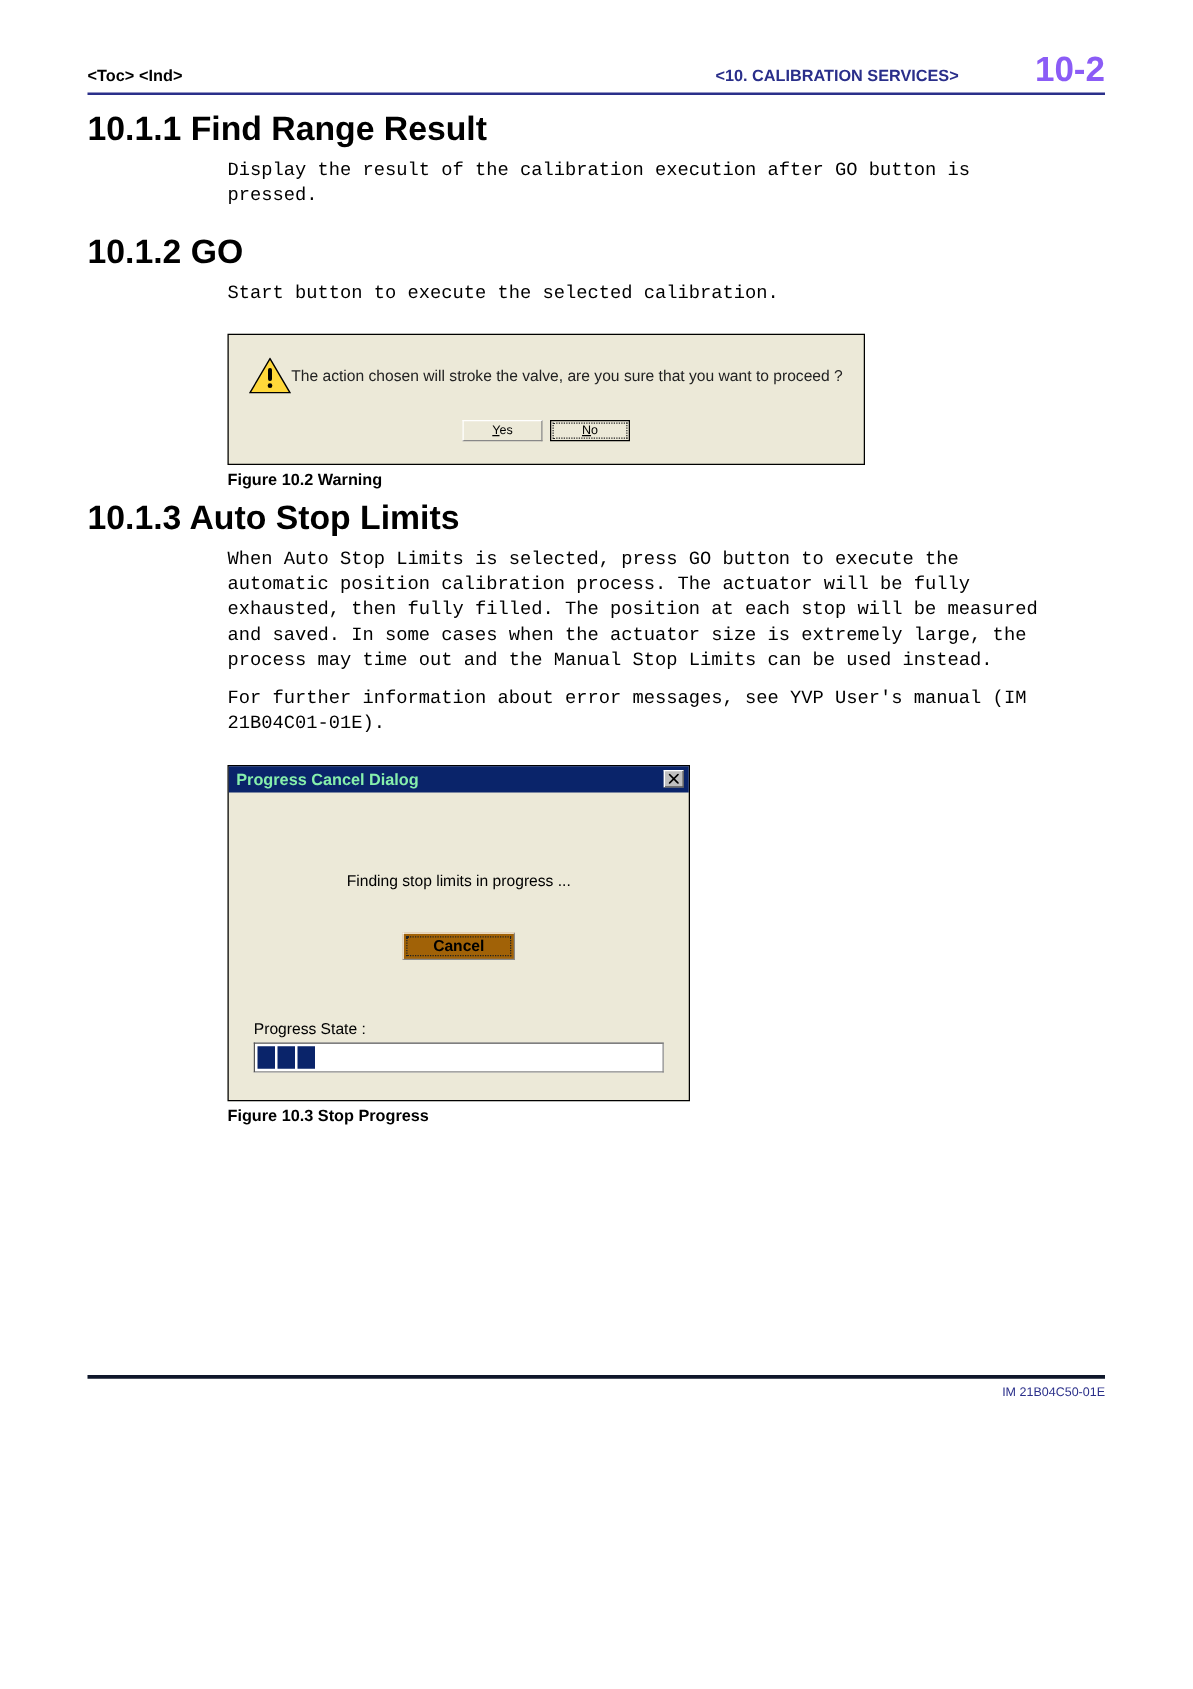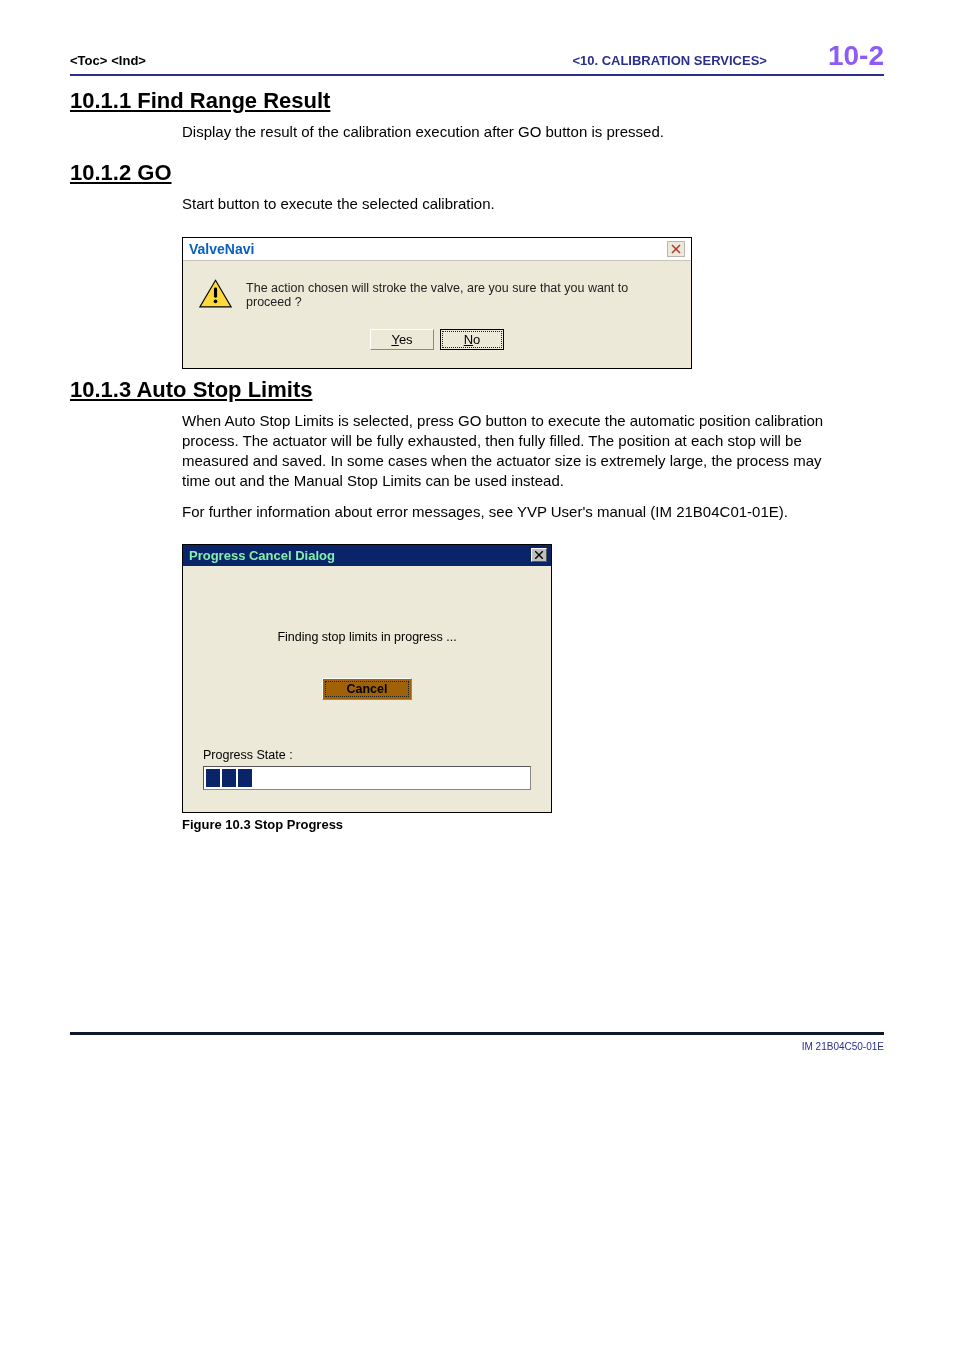--- a/index.html
+++ b/index.html
@@ -35,31 +35,31 @@
     color: #2a2f8a;
     font-weight: bold;
     font-size: 13px;
   }
   .header-right .page-num {
     color: #8b5cf6;
     font-weight: bold;
     font-size: 28px;
   }
   h2.section-title {
-    font-size: 22px;
+    font-size: 27px;
     font-weight: bold;
     margin-top: 8px;
     margin-bottom: 8px;
-    text-decoration: underline;
   }
   .body-text {
     margin-left: 112px;
     margin-right: 40px;
     font-size: 15px;
     line-height: 1.35;
+    font-family: Liberation Mono, monospace;
   }
   .para { margin-bottom: 10px; }
   .figure-wrap {
     margin-left: 112px;
     margin-top: 22px;
   }
   .figure-caption {
     font-weight: bold;
     font-size: 13px;
     margin-top: 4px;
@@ -85,41 +85,40 @@
   }
   .close-x {
     width: 18px; height: 16px;
     border: 1px solid #b9b5a8;
     background: #ece9d8;
     display: flex; align-items: center; justify-content: center;
     font-size: 11px; color: #9a9689;
   }
   .dlg1-body {
     display: flex;
-    align-items: flex-end;
-    gap: 14px;
+    align-items: center;
     padding: 18px 16px 6px 16px;
   }
   .warn-icon {
     width: 34px; height: 30px;
   }
   .dlg1-msg {
     font-size: 12.5px;
     color: #222;
   }
   .dlg1-buttons {
     display: flex;
     justify-content: center;
     gap: 6px;
     padding: 14px 0 18px 0;
   }
   .winbtn {
     min-width: 64px;
     padding: 2px 10px;
-    font-size: 13px;
+    font-size: 10px;
     background: #ece9d8;
     border: 1px solid #888;
     border-top-color: #fff;
     border-left-color: #fff;
     text-align: center;
     font-family: Tahoma, Arial, sans-serif;
   }
   .winbtn.default {
     outline: 1px dotted #222;
     outline-offset: -3px;
@@ -230,42 +229,34 @@
   <p class="para">Display the result of the calibration execution after GO button is pressed.</p>
 </div>
 
 <h2 class="section-title" style="margin-top:18px;">10.1.2  GO</h2>
 <div class="body-text">
   <p class="para">Start button to execute the selected calibration.</p>
 </div>
 
 <div class="figure-wrap">
   <div class="dlg1">
-    <div class="dlg1-title">
-      <span>ValveNavi</span>
-      <span class="close-x">
-        <svg viewBox="0 0 10 10" width="10" height="10">
-            <line x1="1" y1="1" x2="9" y2="9" stroke="#b03a3a" stroke-width="1.6"></line>
-            <line x1="9" y1="1" x2="1" y2="9" stroke="#b03a3a" stroke-width="1.6"></line>
-          </svg>
-      </span>
-    </div>
     <div class="dlg1-body">
       <svg class="warn-icon" viewBox="0 0 36 32">
         <polygon points="18,1 35,30 1,30" fill="#ffd83a" stroke="#000" stroke-width="1.2"></polygon>
         <rect x="16.3" y="9" width="3.4" height="11" rx="1.6" fill="#000"></rect>
         <circle cx="18" cy="24" r="2" fill="#000"></circle>
       </svg>
       <span class="dlg1-msg">The action chosen will stroke the valve, are you sure that you want to proceed ?</span>
     </div>
     <div class="dlg1-buttons">
       <button class="winbtn"><u>Y</u><span>es</span></button>
       <button class="winbtn default"><u>N</u><span>o</span></button>
     </div>
   </div>
+  <div class="figure-caption">Figure 10.2 Warning</div>
 </div>
 
 <h2 class="section-title" style="">10.1.3  Auto Stop Limits</h2>
 <div class="body-text">
   <p class="para">When Auto Stop Limits is selected, press GO button to execute the automatic position calibration process.  The actuator will be fully exhausted, then fully filled.  The position at each stop will be measured and saved.  In some cases when the actuator size is extremely large, the process may time out and the Manual Stop Limits can be used instead.</p>
   <p class="para">For further information about error messages, see YVP User's manual (IM 21B04C01-01E).</p>
 </div>
 
 <div class="figure-wrap">
   <div class="dlg2">

